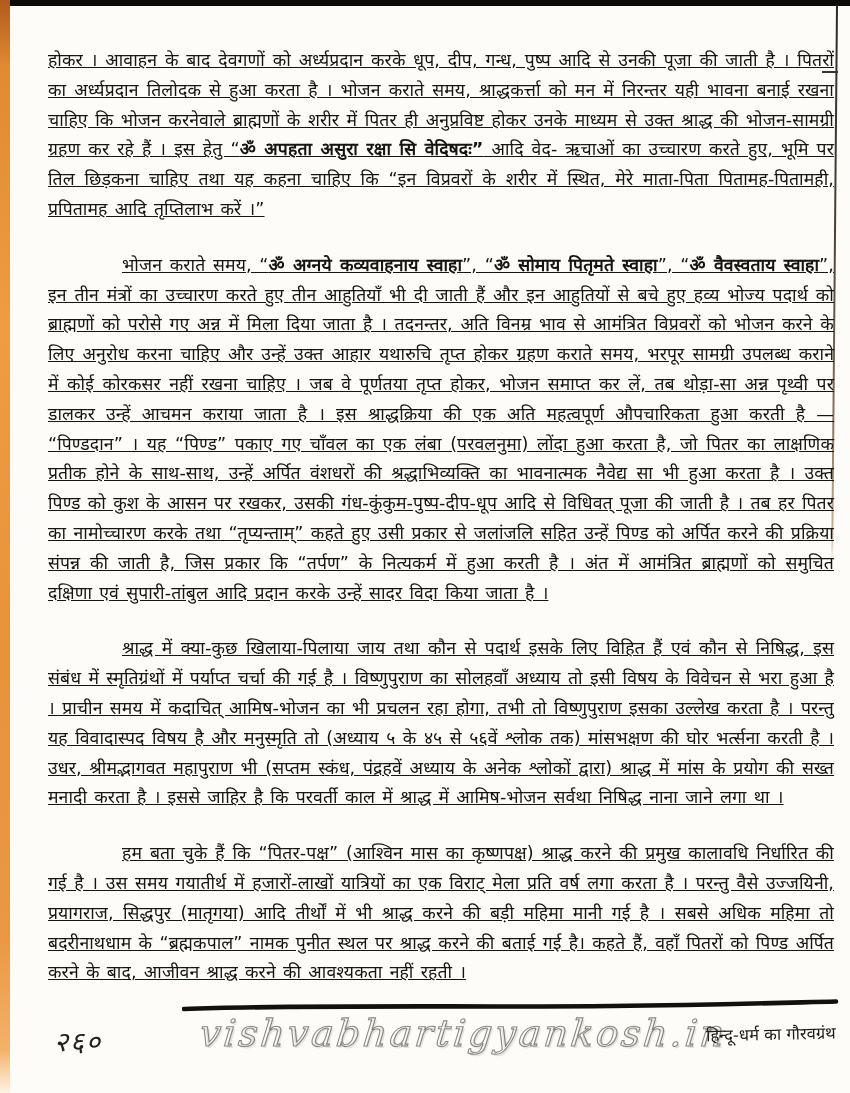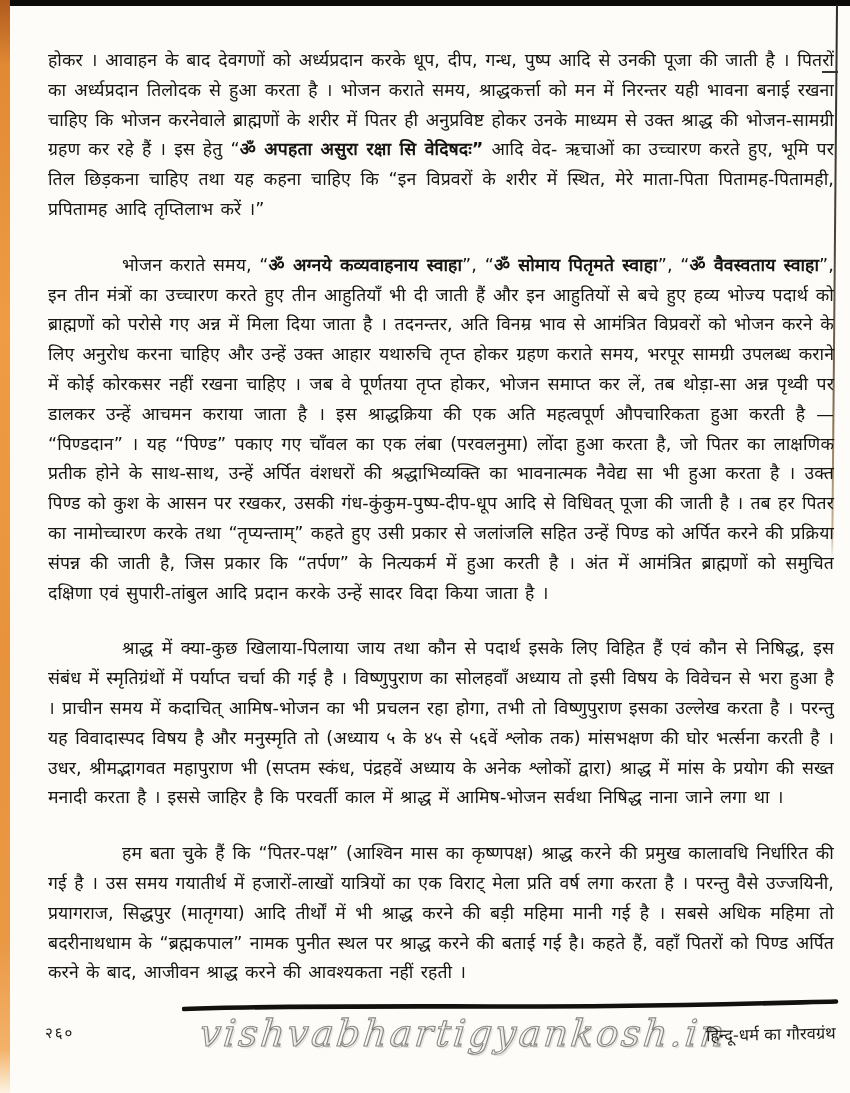--- a/index.html
+++ b/index.html
@@ -20,29 +20,29 @@
     background:linear-gradient(180deg,#2f2a24 0%,#4a4136 40%,#8a7458 75%,#cbb394 95%,rgba(205,180,150,0) 100%);
     transform:rotate(0.5deg);transform-origin:top;
   }
   .right-tick{
     position:absolute;left:822px;top:71px;width:16px;height:2px;background:#3a332b;
   }
   
   .body-text{
     position:absolute;left:48px;top:46px;width:786px;
     font-size:17.6px;line-height:29.8px;text-align:justify;
-    letter-spacing:0.1px;word-spacing:1.5px;
+    letter-spacing:0.1px;word-spacing:1.5px;text-decoration:underline;
   }
   .para{margin:0 0 26px 0;}
   .para.indent{text-indent:74px;}
   .para b{font-weight:bold;}
   
   .footer-rule{position:absolute;left:182px;top:998px;width:658px;height:16px;}
   .page-number{
-    position:absolute;left:45px;top:1022px;font-size:15px;letter-spacing:2px;color:#21201c;
+    position:absolute;left:54px;top:1022px;font-size:27px;letter-spacing:2px;color:#21201c;font-style:italic;
   }
   .watermark{
     position:absolute;left:200px;top:1012px;width:420px;text-align:center;
     font-family:"DejaVu Serif","Liberation Serif",serif;font-style:italic;
     font-size:37px;letter-spacing:3px;color:rgba(120,116,110,0.42);
     white-space:nowrap;transform:skewX(-6deg);
   }
   @supports (-webkit-text-stroke: 1px #777){
     .watermark{
       -webkit-text-stroke:1.1px rgba(100,96,90,0.75);

